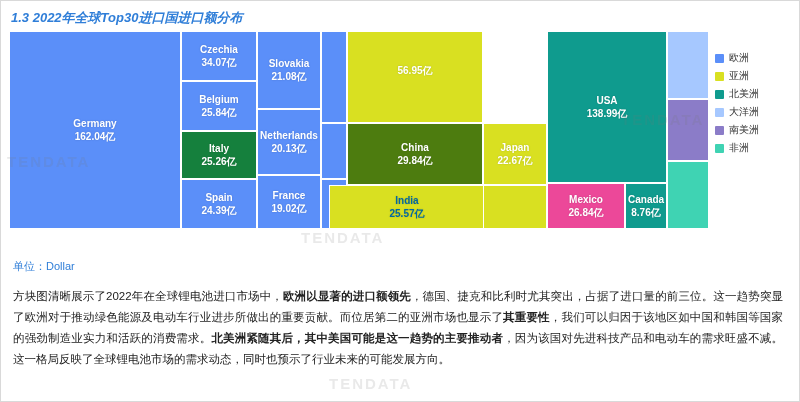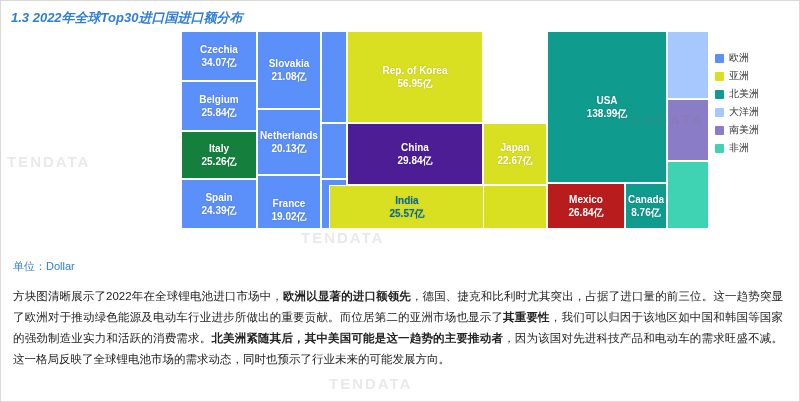--- a/index.html
+++ b/index.html
@@ -79,20 +79,26 @@
 </style>
 </head>
 <body>
 
 <div class="page">
 
   <div class="title">1.3 2022年全球Top30进口国进口额分布</div>
 
   <div class="chart-wrap">
     <div class="treemap" id="treemap">
+        <div class="tile" style="left: 0px; top: 0px; width: 172px; height: 198px; background: rgb(91, 143, 249);">
+          <div class="lbl" style="top: 86px;">
+            <span class="nm">Germany</span>
+            <span class="vl">162.04亿</span>
+          </div>
+        </div>
         <div class="tile" style="left: 172px; top: 0px; width: 76px; height: 50px; background: rgb(91, 143, 249);">
           <div class="lbl" style="top: 12px;">
             <span class="nm">Czechia</span>
             <span class="vl">34.07亿</span>
           </div>
         </div>
         <div class="tile" style="left: 172px; top: 50px; width: 76px; height: 50px; background: rgb(91, 143, 249);">
           <div class="lbl" style="top: 12px;">
             <span class="nm">Belgium</span>
             <span class="vl">25.84亿</span>
@@ -116,35 +122,34 @@
             <span class="vl">21.08亿</span>
           </div>
         </div>
         <div class="tile" style="left: 248px; top: 78px; width: 64px; height: 66px; background: rgb(91, 143, 249);">
           <div class="lbl" style="top: 20px;">
             <span class="nm">Netherlands</span>
             <span class="vl">20.13亿</span>
           </div>
         </div>
         <div class="tile" style="left: 248px; top: 144px; width: 64px; height: 54px; background: rgb(91, 143, 249);">
-          <div class="lbl" style="top: 14px; margin-top: 8px;">
+          <div class="lbl" style="top: 14px;">
             <span class="nm">France</span>
             <span class="vl">19.02亿</span>
           </div>
         </div>
         <div class="tile" style="left: 312px; top: 0px; width: 26px; height: 92px; background: rgb(91, 143, 249);"></div>
         <div class="tile" style="left: 312px; top: 92px; width: 26px; height: 56px; background: rgb(91, 143, 249);"></div>
         <div class="tile" style="left: 312px; top: 148px; width: 26px; height: 50px; background: rgb(91, 143, 249);"></div>
         <div class="tile" style="left: 338px; top: 0px; width: 136px; height: 92px; background: rgb(217, 224, 33); color: rgb(255, 255, 255);">
           <div class="lbl" style="top: 33px;">
-            <span class="nm">Rep. of Korea</span>
             <span class="vl">56.95亿</span>
           </div>
         </div>
-        <div class="tile" style="left: 338px; top: 92px; width: 136px; height: 62px; background: #4c1d95; color: rgb(255, 255, 255);">
+        <div class="tile" style="left: 338px; top: 92px; width: 136px; height: 62px; background: #4d7c0f; color: rgb(255, 255, 255);">
           <div class="lbl" style="top: 18px;">
             <span class="nm">China</span>
             <span class="vl">29.84亿</span>
           </div>
         </div>
         <div class="tile" style="left: 320px; top: 154px; width: 156px; height: 44px; background: rgb(217, 224, 33); color: #0369a1;">
           <div class="lbl" style="top: 9px;">
             <span class="nm">India</span>
             <span class="vl">25.57亿</span>
           </div>
@@ -155,21 +160,21 @@
             <span class="vl">22.67亿</span>
           </div>
         </div>
         <div class="tile" style="left: 474px; top: 154px; width: 64px; height: 44px; background: rgb(217, 224, 33); color: rgb(255, 255, 255);"></div>
         <div class="tile" style="left: 538px; top: 0px; width: 120px; height: 152px; background: rgb(15, 155, 142);">
           <div class="lbl" style="top: 63px;">
             <span class="nm">USA</span>
             <span class="vl">138.99亿</span>
           </div>
         </div>
-        <div class="tile" style="left: 538px; top: 152px; width: 78px; height: 46px; background: #b91c1c;">
+        <div class="tile" style="left: 538px; top: 152px; width: 78px; height: 46px; background: #ec4899;">
           <div class="lbl" style="top: 10px;">
             <span class="nm">Mexico</span>
             <span class="vl">26.84亿</span>
           </div>
         </div>
         <div class="tile" style="left: 616px; top: 152px; width: 42px; height: 46px; background: rgb(15, 155, 142);">
           <div class="lbl" style="top: 10px;">
             <span class="nm">Canada</span>
             <span class="vl">8.76亿</span>
           </div>

